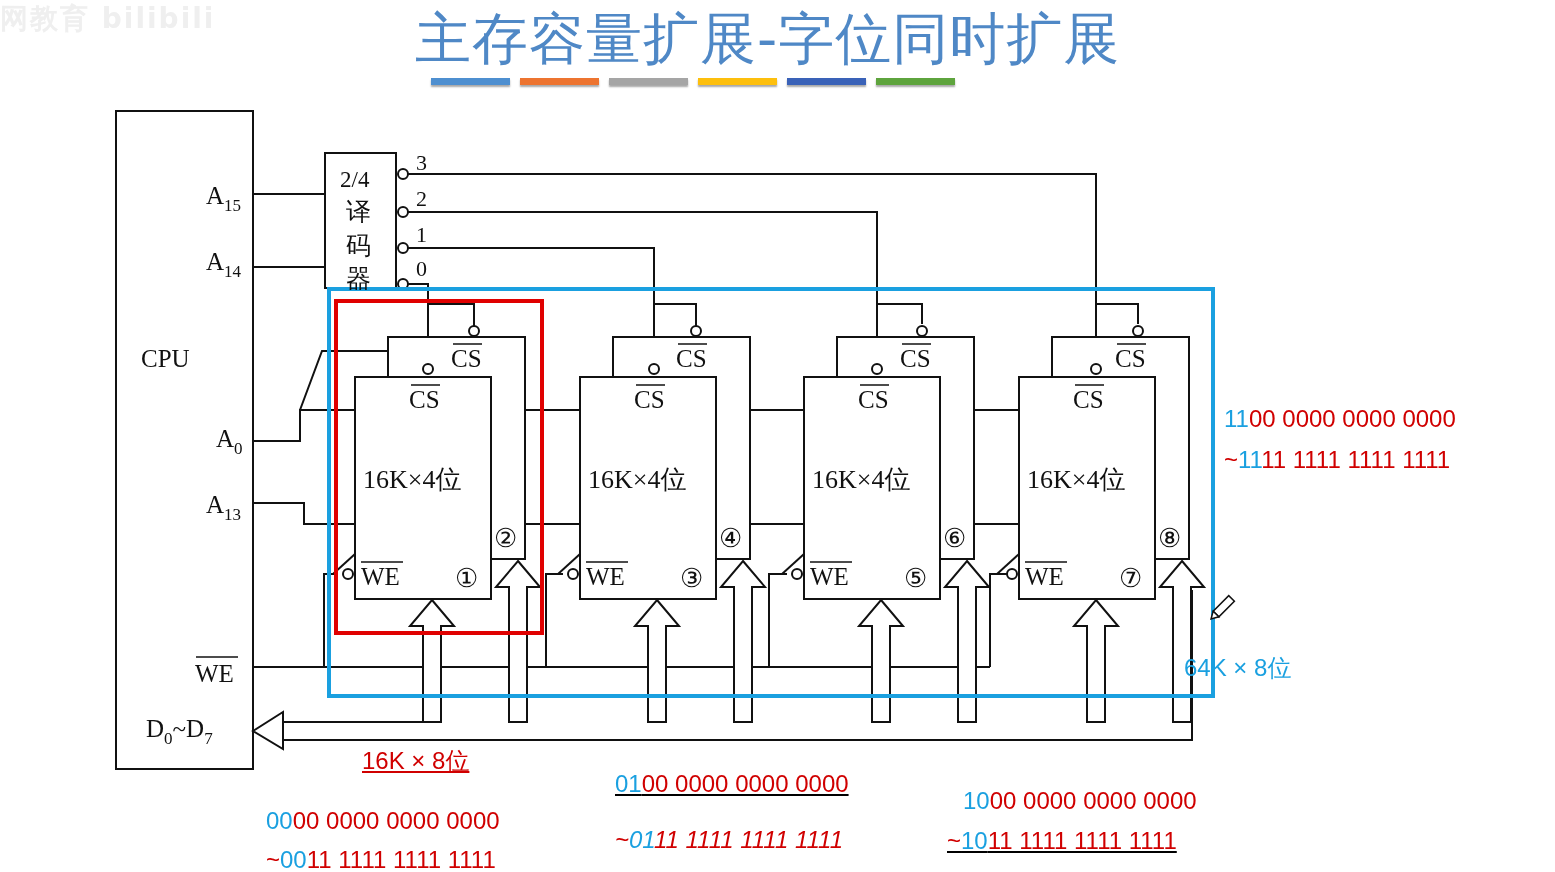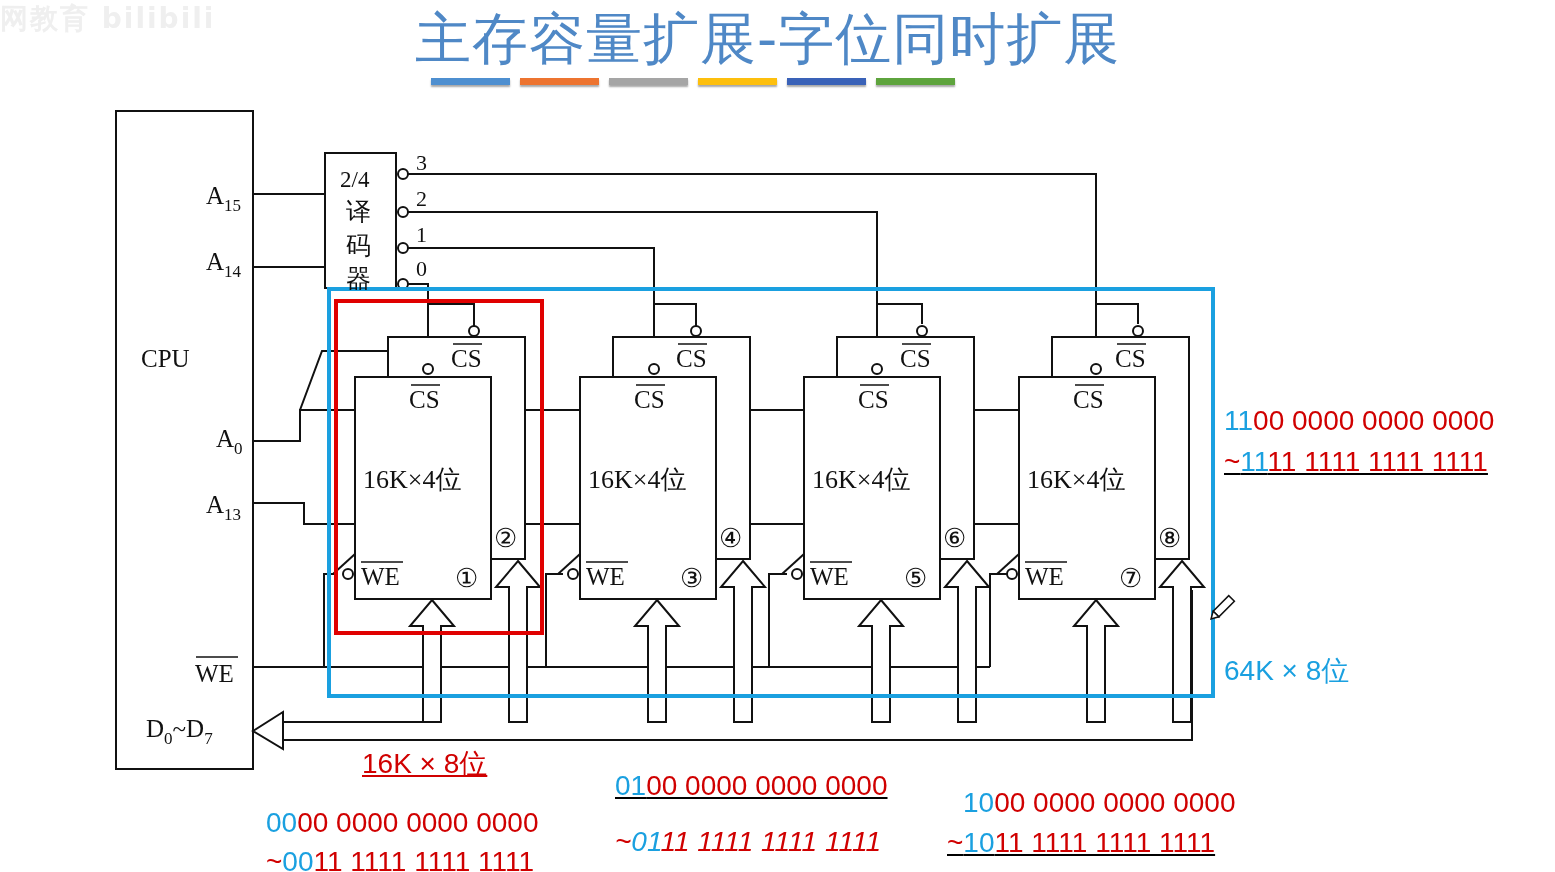--- a/index.html
+++ b/index.html
@@ -3,21 +3,21 @@
 <meta charset="utf-8">
 <style>
   html, body { margin: 0; padding: 0; background: #ffffff; }
   body { width: 1555px; height: 872px; position: relative; overflow: hidden; font-family: "Liberation Sans", "DejaVu Sans", sans-serif; }
   .watermark { position: absolute; left: 0; top: 0; font-size: 28px; font-weight: bold; color: #efefef; letter-spacing: 2px; font-family: "DejaVu Sans", sans-serif; }
   .title { position: absolute; left: 395px; top: 2px; font-size: 56px; color: #4f88c6; font-family: "DejaVu Sans", sans-serif; letter-spacing: 1px; white-space: nowrap; margin-left: 20px; }
   .bars { position: absolute; left: 431px; top: 78px; display: flex; gap: 10px; }
   .bar { width: 79px; height: 7px; box-shadow: 0 2px 2px rgba(0,0,0,0.35); }
   svg.diagram { position: absolute; left: 0; top: 0; }
   .serif { font-family: "Liberation Serif", "DejaVu Serif", serif; }
-  .lbl { position: absolute; font-size: 28px; white-space: nowrap; font-family: "Liberation Sans", "DejaVu Sans", sans-serif; }
+  .lbl { position: absolute; font-size: 24px; white-space: nowrap; font-family: "Liberation Sans", "DejaVu Sans", sans-serif; }
   .red { color: #d00000; }
   .blue { color: #1aa0e0; }
 </style>
 </head>
 <body>
 
 <div class="watermark">网教育 bilibili</div>
 <div class="title">主存容量扩展-字位同时扩展</div>
 <div class="bars">
   <div class="bar" style="background:#4e8fd0"></div>
@@ -179,30 +179,30 @@
     <text x="346" y="287" font-size="25" font-family="DejaVu Sans, sans-serif">器</text>
 
     <text x="416" y="170" font-size="22">3</text>
     <text x="416" y="206" font-size="22">2</text>
     <text x="416" y="242" font-size="22">1</text>
     <text x="416" y="276" font-size="22">0</text>
   </g>
 </svg>
 
 <div class="lbl red" style="left:362px; top:745px;text-decoration:underline;">16K × 8位</div>
-<div class="lbl blue" style="left:1224px; top:652px;">64K × 8位</div>
+<div class="lbl blue" style="left:1184px; top:652px;">64K × 8位</div>
 
 <div>
   <div class="lbl" style="left:266px; top:786px;margin-top:21px;"><span class="blue">00</span><span class="red">00 0000 0000 0000</span></div>
   <div class="lbl" style="left:266px; top:846px;"><span class="red">~</span><span class="blue">00</span><span class="red">11 1111 1111 1111</span></div>
 </div>
 <div>
   <div class="lbl" style="left:615px; top:770px;text-decoration:underline;"><span class="blue">01</span><span class="red">00 0000 0000 0000</span></div>
   <div class="lbl" style="left:615px; top:826px;font-style:italic;"><span class="red">~</span><span class="blue">01</span><span class="red">11 1111 1111 1111</span></div>
 </div>
 <div>
   <div class="lbl" style="left:947px; top:787px;margin-left:16px;"><span class="blue">10</span><span class="red">00 0000 0000 0000</span></div>
   <div class="lbl" style="left:947px; top:827px;text-decoration:underline;"><span class="red">~</span><span class="blue">10</span><span class="red">11 1111 1111 1111</span></div>
 </div>
 <div>
   <div class="lbl" style="left:1224px; top:405px;"><span class="blue">11</span><span class="red">00 0000 0000 0000</span></div>
-  <div class="lbl" style="left:1224px; top:446px;text-decoration:underline;"><span class="red">~</span><span class="blue">11</span><span class="red">11 1111 1111 1111</span></div>
+  <div class="lbl" style="left:1224px; top:446px;"><span class="red">~</span><span class="blue">11</span><span class="red">11 1111 1111 1111</span></div>
 </div>
 
 </body></html>

